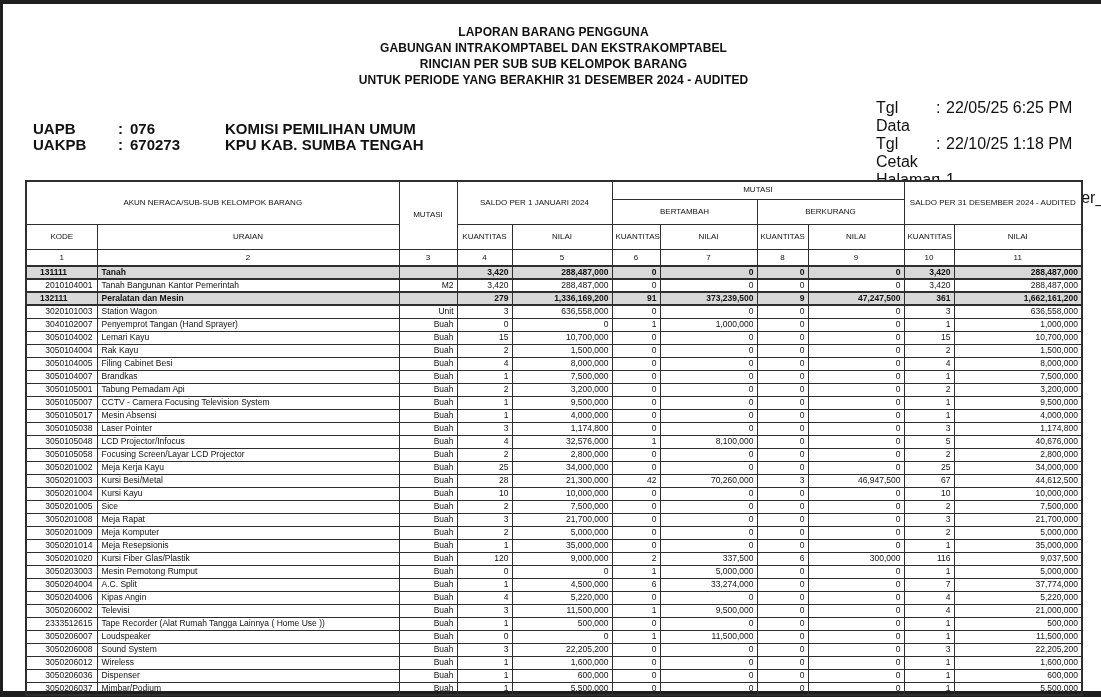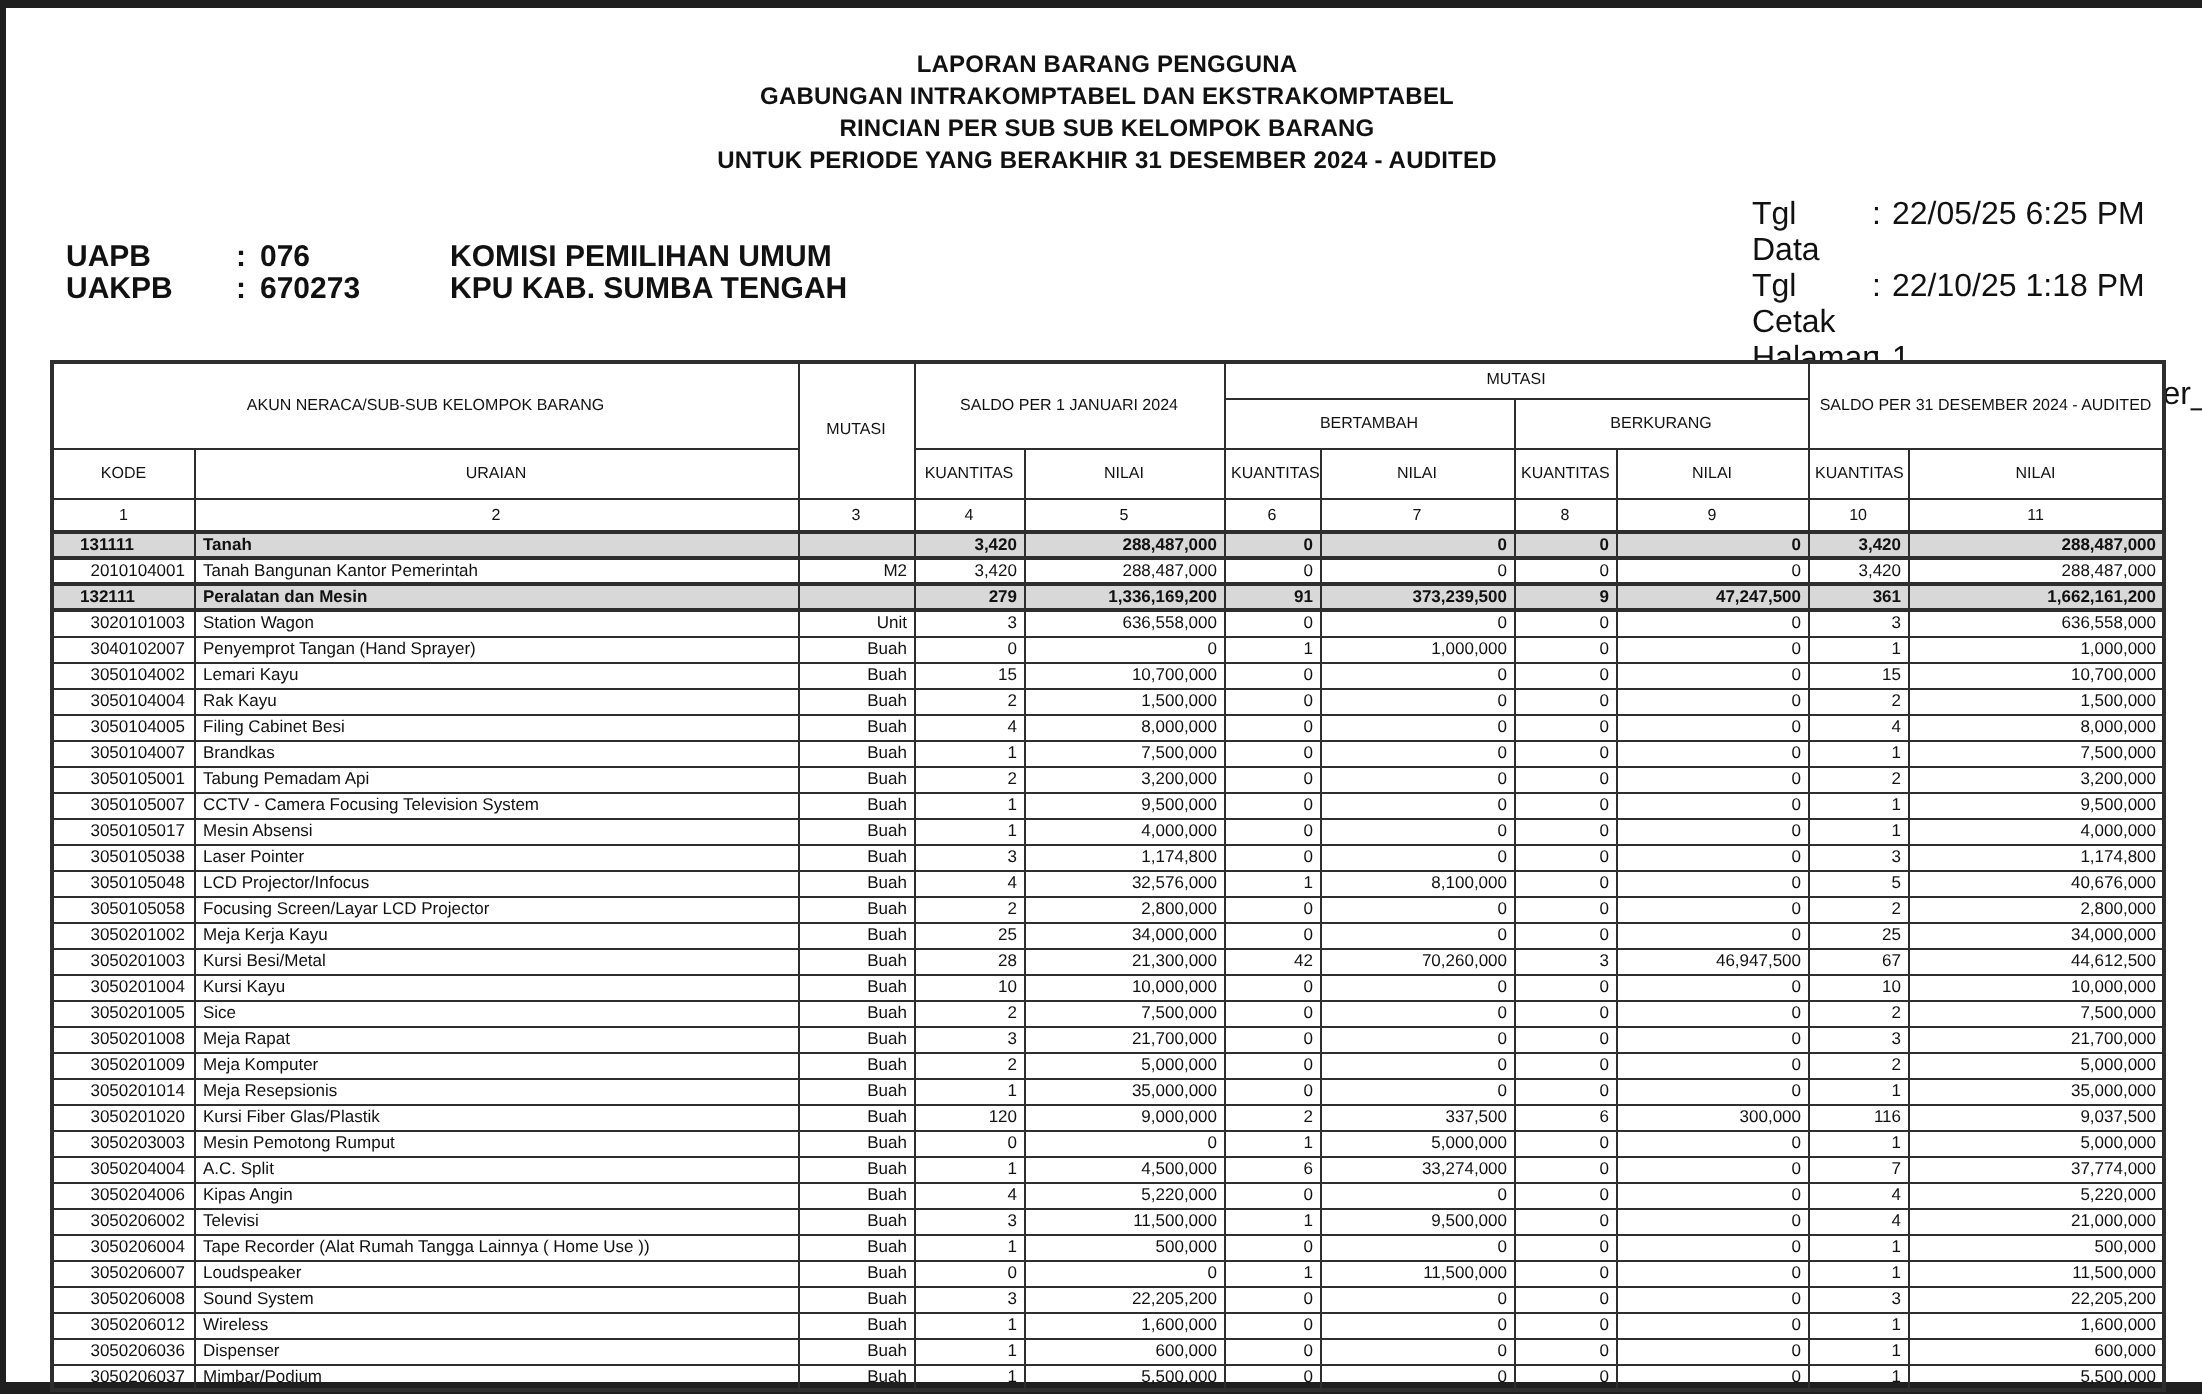--- a/index.html
+++ b/index.html
@@ -516,21 +516,21 @@
           <td class="c3">3</td>
           <td class="c4">11,500,000</td>
           <td class="c5">1</td>
           <td class="c6">9,500,000</td>
           <td class="c7">0</td>
           <td class="c8">0</td>
           <td class="c9">4</td>
           <td class="c10">21,000,000</td>
         </tr>
         <tr>
-          <td class="c0">3050206004</td>
+          <td class="c0">2333512615</td>
           <td class="c1">Tape Recorder (Alat Rumah Tangga Lainnya ( Home Use ))</td>
           <td class="c2">Buah</td>
           <td class="c3">1</td>
           <td class="c4">500,000</td>
           <td class="c5">0</td>
           <td class="c6">0</td>
           <td class="c7">0</td>
           <td class="c8">0</td>
           <td class="c9">1</td>
           <td class="c10">500,000</td>

